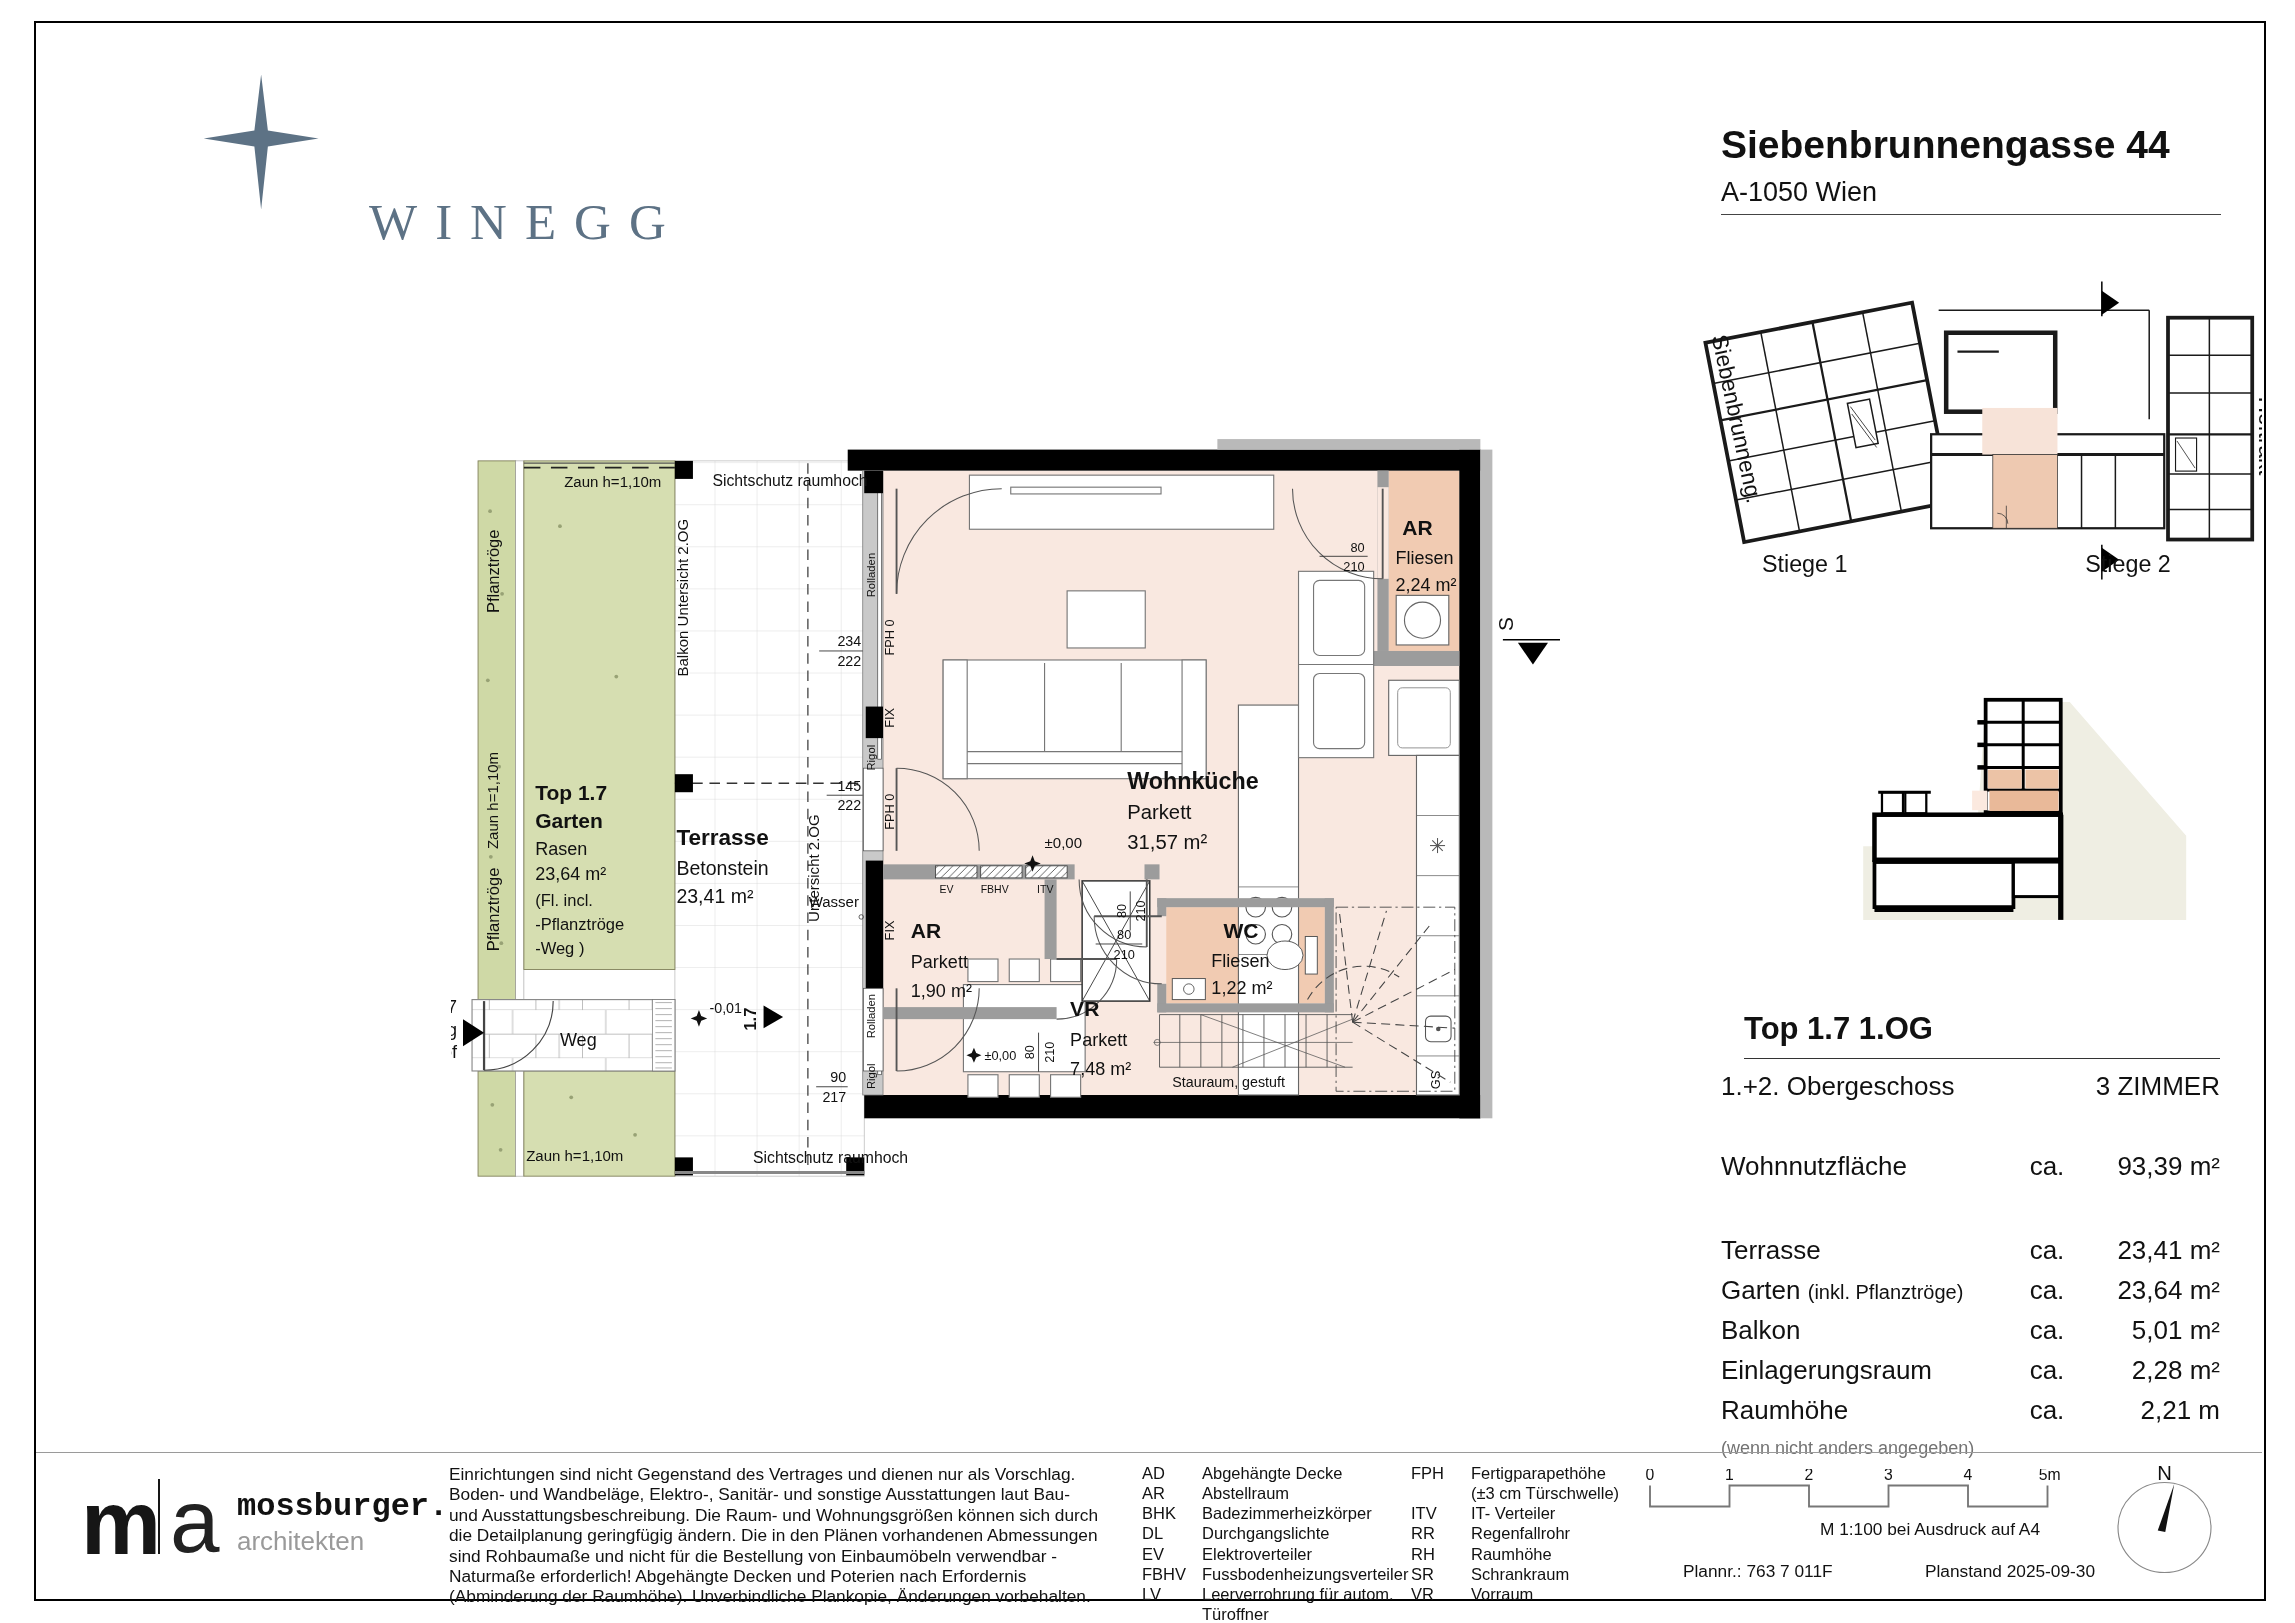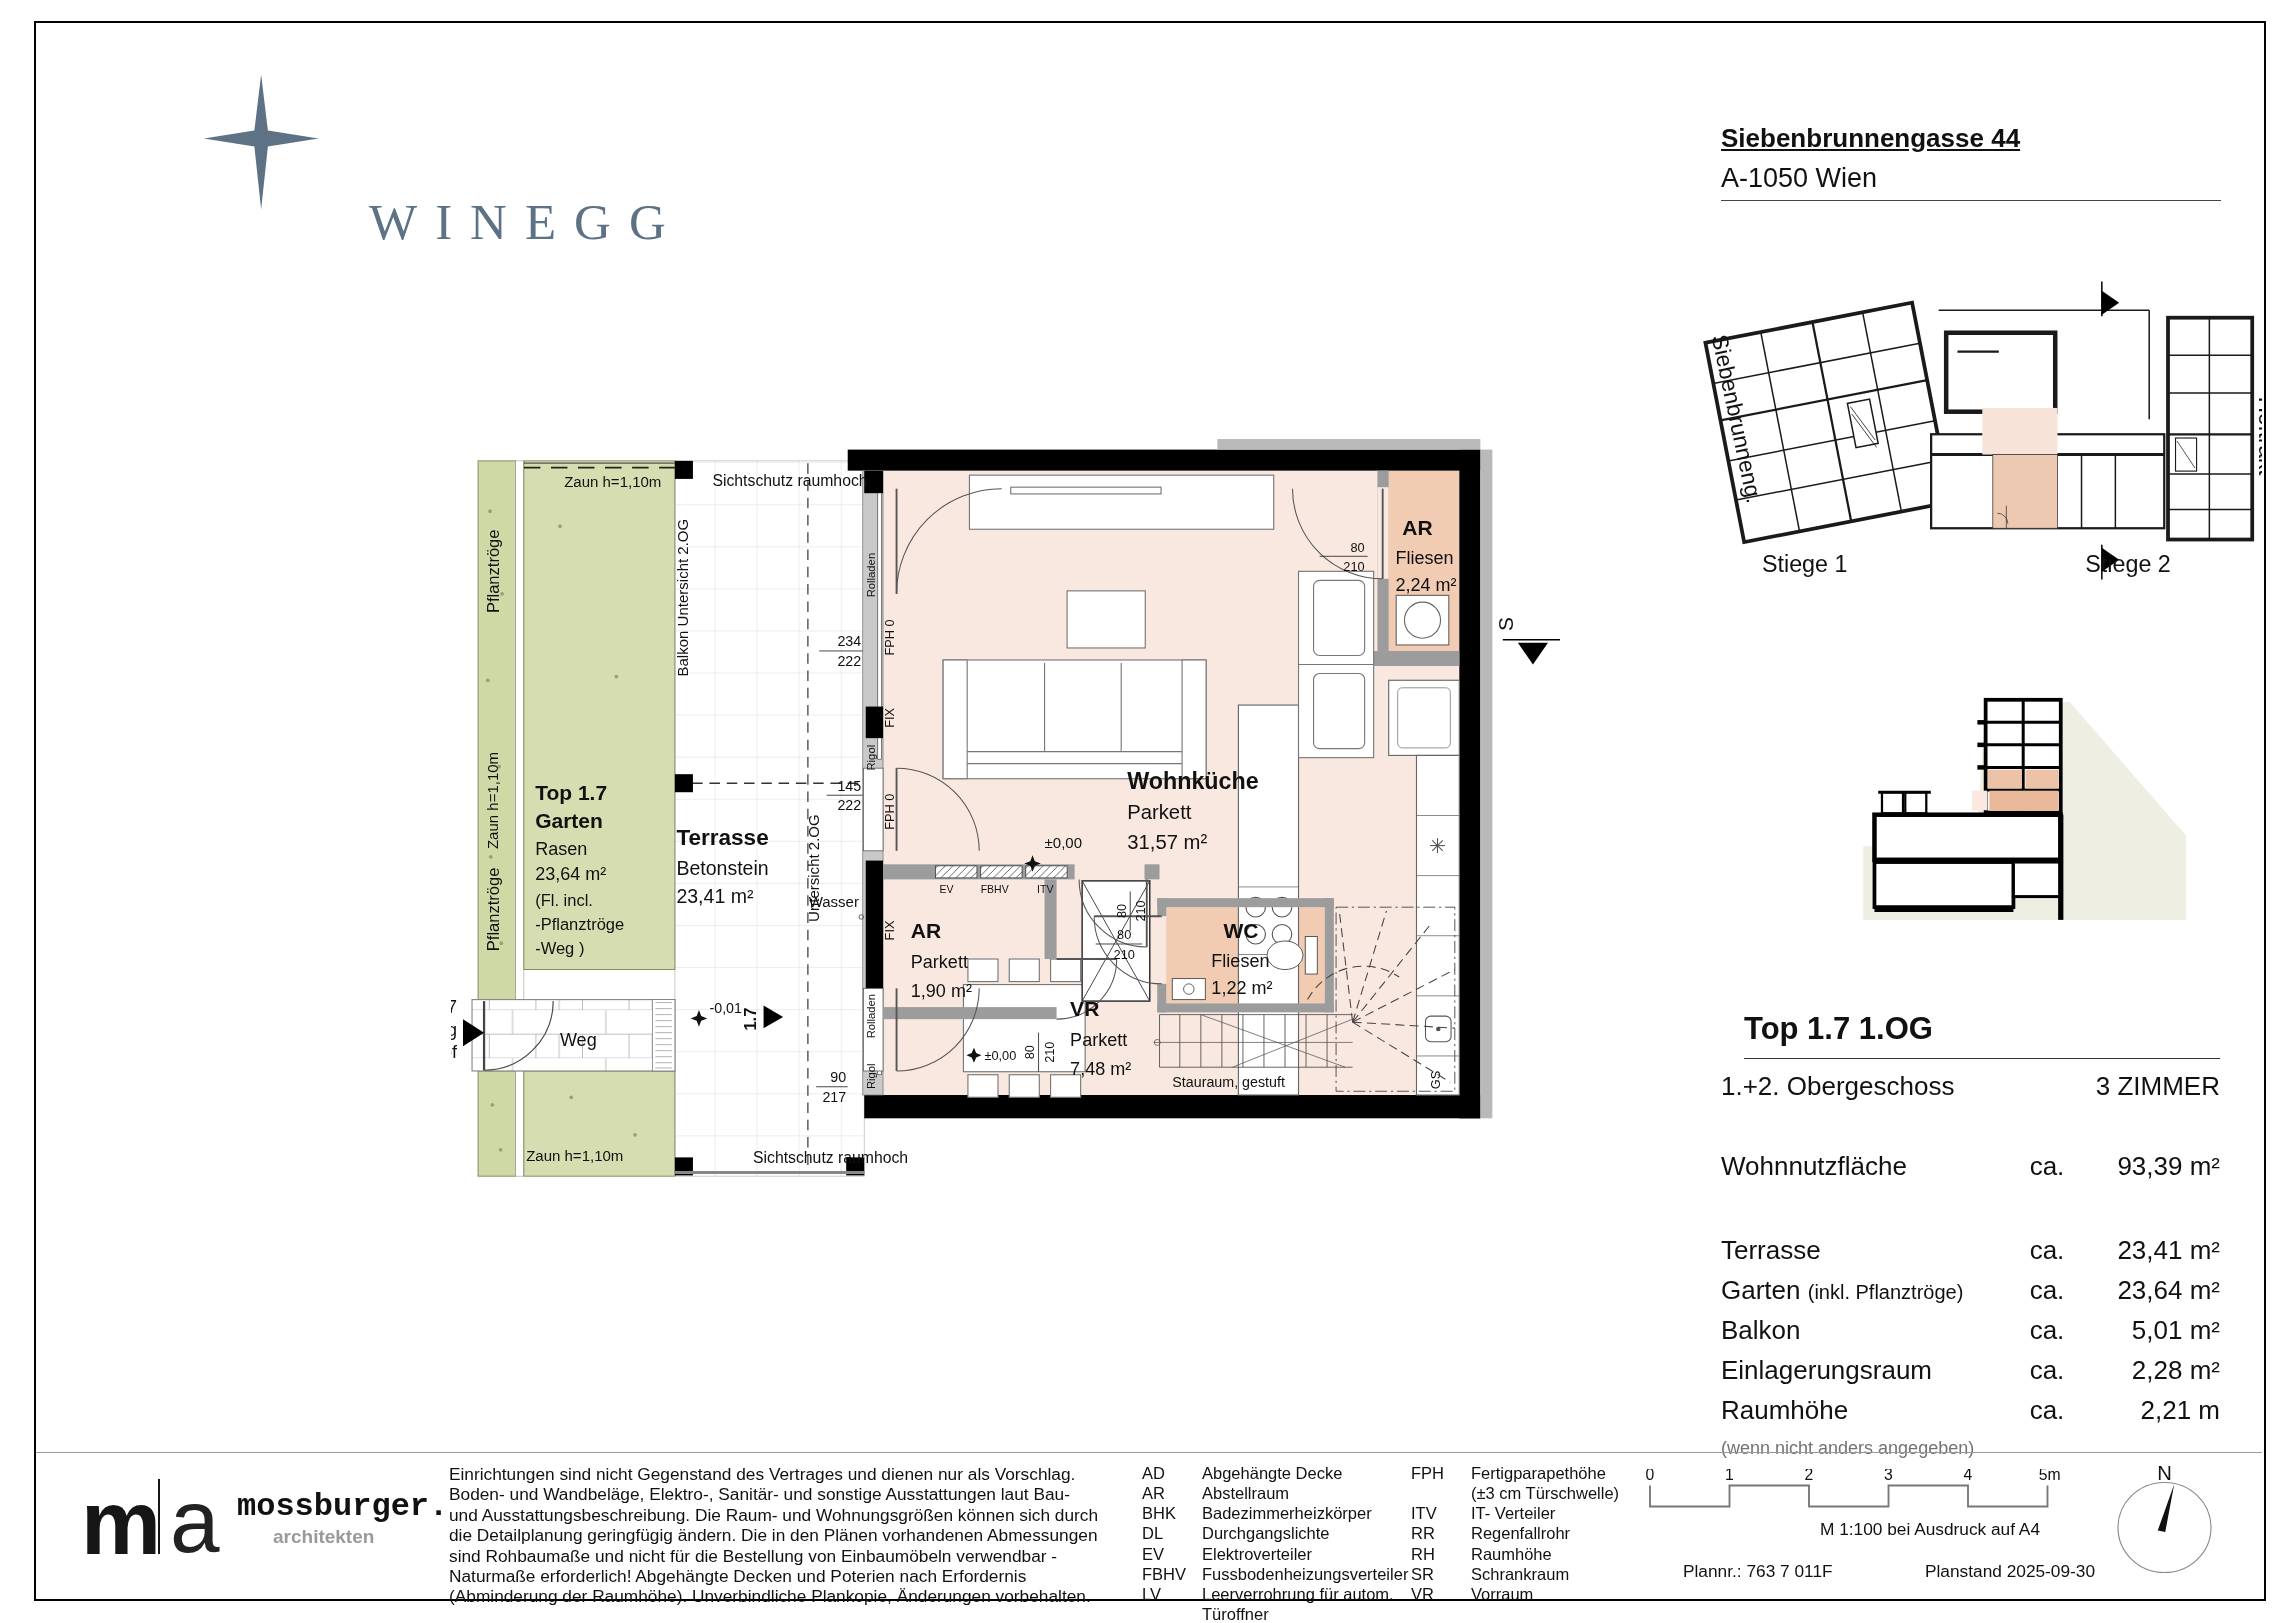--- a/index.html
+++ b/index.html
@@ -5,42 +5,42 @@
   html,body{margin:0;padding:0;background:#e8e8e8;}
   #sheet{position:relative;width:2295px;height:1623px;background:#ffffff;
          font-family:"Liberation Sans",sans-serif;color:#111;overflow:hidden;}
   #border{position:absolute;left:34px;top:21px;width:2228px;height:1576px;
           border:2.3px solid #000;}
   
   #brand{position:absolute;left:105px;top:71px;width:526px;height:165px;}
   #brand-text{position:absolute;left:264px;top:122px;font-family:"Liberation Serif",serif;
               font-size:51px;letter-spacing:18px;color:#5d7285;font-weight:500;}
   #address{position:absolute;left:1721px;top:124px;width:500px;}
-  #address .a1{font-size:26px;font-weight:bold;line-height:1.1;text-decoration:underline;}
+  #address .a1{font-size:39px;font-weight:bold;line-height:1.1;}
   #address .a2{font-size:27px;margin-top:10.5px;padding-bottom:6px;border-bottom:1.5px solid #444;}
   
   #info{position:absolute;left:1721px;top:1011px;width:499px;font-size:25.5px;}
   #info .title{font-size:31px;font-weight:bold;padding-bottom:10.5px;border-bottom:1.5px solid #333;margin-left:23px;}
   #info .sub{display:flex;justify-content:space-between;margin-top:12px;font-size:26px;}
   #info table{width:100%;border-collapse:collapse;margin-top:45px;font-size:26px;}
   #info td{padding:4.5px 0;vertical-align:baseline;}
   #info td.ca{width:60px;text-align:center;}
   #info td.val{width:143px;text-align:right;white-space:nowrap;}
   #info .small{font-size:20px;}
   #info .gap td{height:35px;}
   #info .note{margin-top:7.5px;text-align:left;font-size:18px;color:#737373;}
   
   #footline{position:absolute;left:36px;top:1452px;width:2226px;border-top:0.8px solid #9a9a9a;}
   #malogo{position:absolute;left:81px;top:1479px;width:353px;height:90px;}
   #malogo .m{position:absolute;left:0;top:-7.5px;font-size:90px;font-weight:bold;color:#161616;}
   #malogo .bar{position:absolute;left:77px;top:0px;width:2.3px;height:75px;background:#161616;}
   #malogo .a{position:absolute;left:89px;top:-9px;font-size:89px;font-weight:300;color:#222;
              font-family:"Liberation Sans",sans-serif;}
   #malogo .nm{position:absolute;left:156px;top:9px;font-size:32px;font-weight:bold;color:#111;font-family:Liberation Mono, monospace;}
-  #malogo .sb{position:absolute;left:156px;top:47px;font-size:19px;font-weight:700;color:#9a9a9a;margin-left:36px;}
+  #malogo .sb{position:absolute;left:156px;top:47px;font-size:26px;font-weight:400;color:#9a9a9a;}
   #disclaimer{position:absolute;left:449px;top:1464px;width:651px;font-size:17.3px;line-height:1.18;color:#111;}
   .lg{position:absolute;top:1463px;font-size:16.5px;line-height:1.22;}
   .lg .row{display:flex;}
   .lg .code{width:60px;flex:none;}
   #legend1{left:1142px;width:316px;}
   #legend2{left:1411px;width:225px;}
   #scalebar{position:absolute;left:1642px;top:1469px;}
   #scalenote{position:absolute;left:1642px;top:1519px;width:398px;text-align:right;font-size:17.3px;}
   #plannr{position:absolute;left:1683px;top:1561px;font-size:17.3px;}
   #planstand{position:absolute;left:1925px;top:1561px;font-size:17.3px;}

